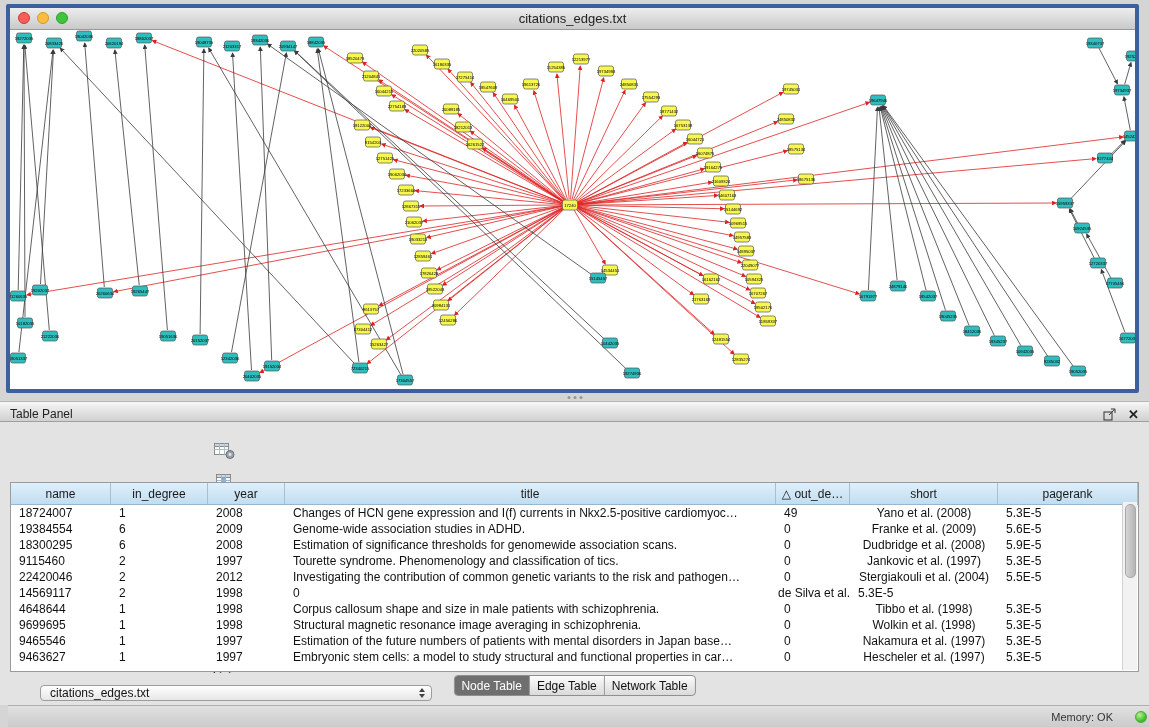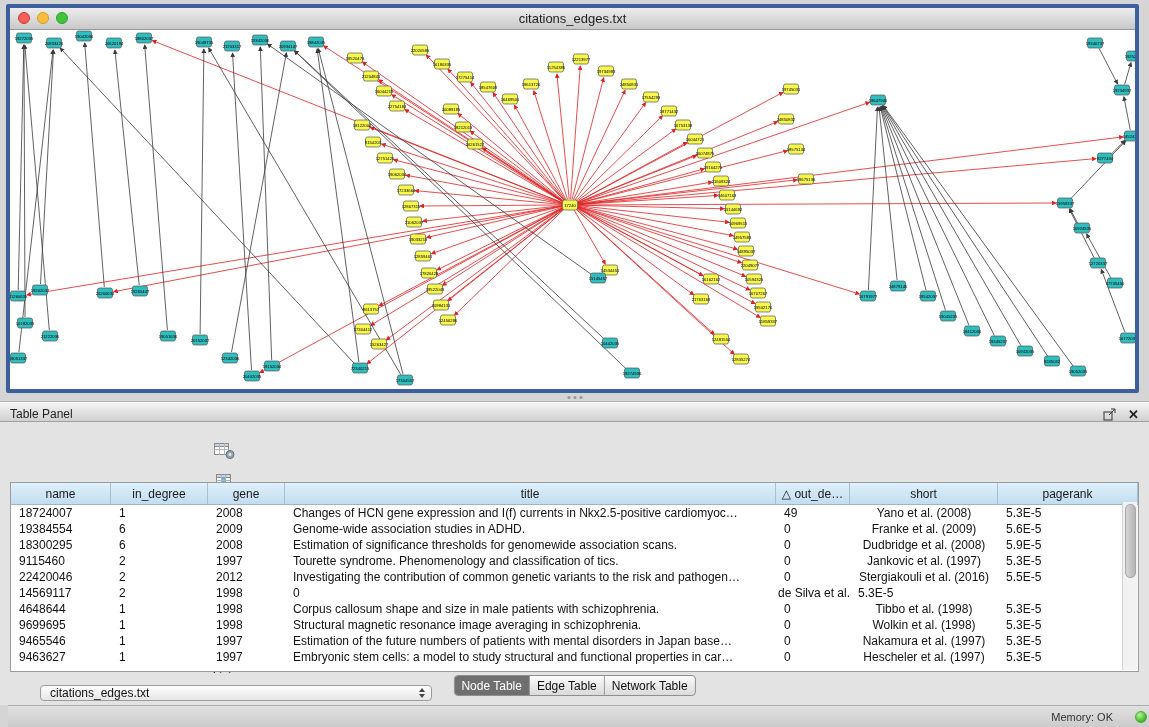--- a/index.html
+++ b/index.html
@@ -696,21 +696,21 @@
         <span class="up"></span>
         <span class="dn"></span>
       </span>
   </div>
 </div>
 
 <div class="tbl">
   <div class="tbl-head">
       <div class="hcell">name</div>
       <div class="hcell">in_degree</div>
-      <div class="hcell">gene</div>
+      <div class="hcell">year</div>
       <div class="hcell">title</div>
       <div class="hcell">△ out_de…</div>
       <div class="hcell">short</div>
       <div class="hcell">pagerank</div>
     </div>
   <div class="tbl-body">
       <div class="trow">
         <div class="tcell c0">18724007</div>
         <div class="tcell c1">1</div>
         <div class="tcell c2">2008</div>
@@ -745,21 +745,21 @@
         <div class="tcell c4">0</div>
         <div class="tcell c5">Jankovic et al. (1997)</div>
         <div class="tcell c6">5.3E-5</div>
       </div>
       <div class="trow">
         <div class="tcell c0">22420046</div>
         <div class="tcell c1">2</div>
         <div class="tcell c2">2012</div>
         <div class="tcell c3">Investigating the contribution of common genetic variants to the risk and pathogen…</div>
         <div class="tcell c4">0</div>
-        <div class="tcell c5">Stergiakouli et al. (2016)</div>
+        <div class="tcell c5">Stergiakouli et al. (2004)</div>
         <div class="tcell c6">5.5E-5</div>
       </div>
       <div class="trow">
         <div class="tcell c0">14569117</div>
         <div class="tcell c1">2</div>
         <div class="tcell c2">1998</div>
         <div class="tcell c4">0</div>
         <div class="tcell c5">de Silva et al. (2003)</div>
         <div class="tcell c6">5.3E-5</div>
       </div>

